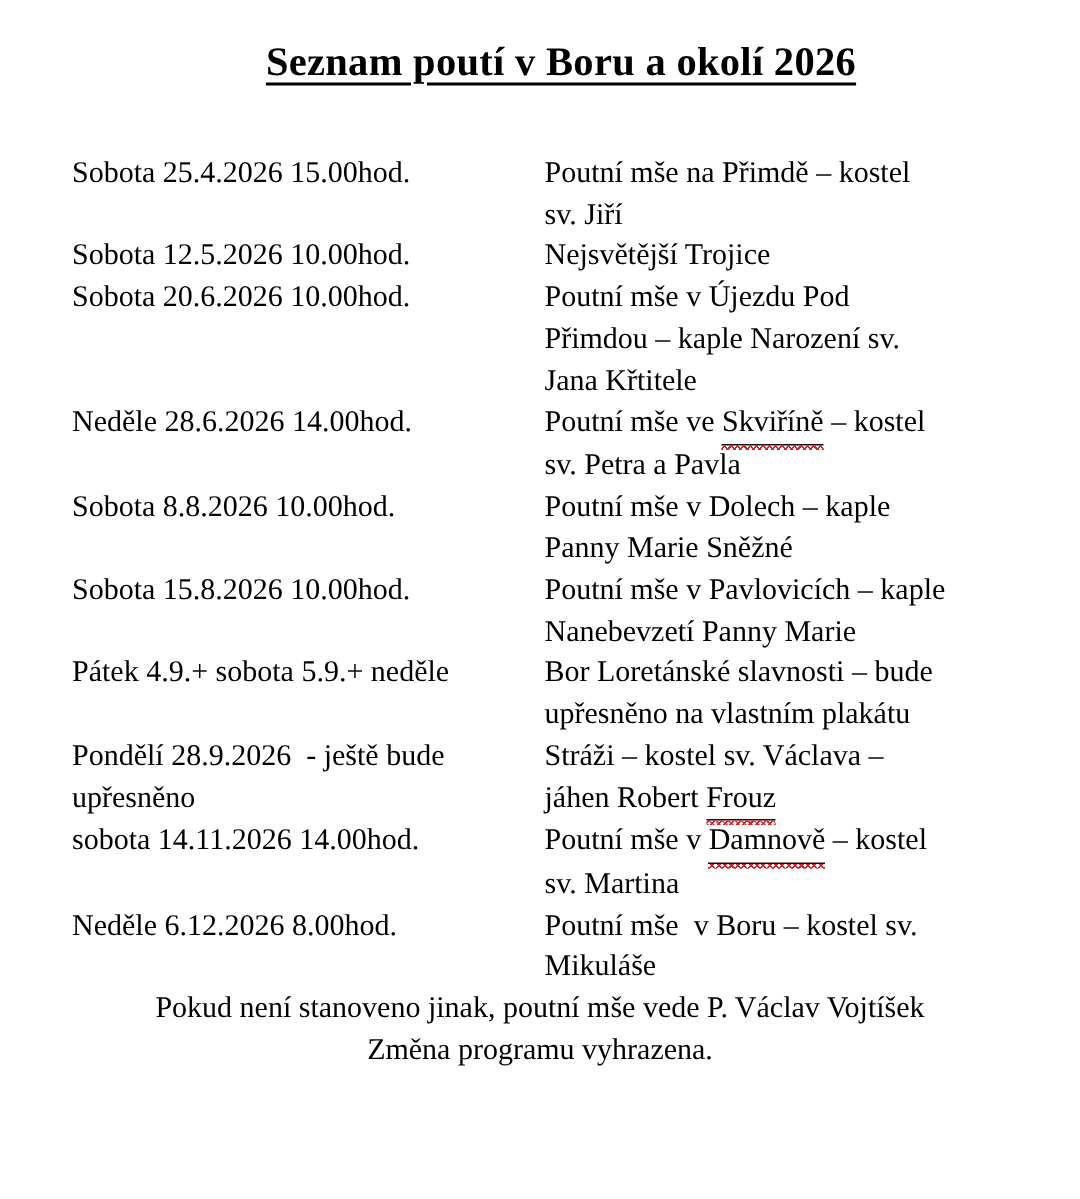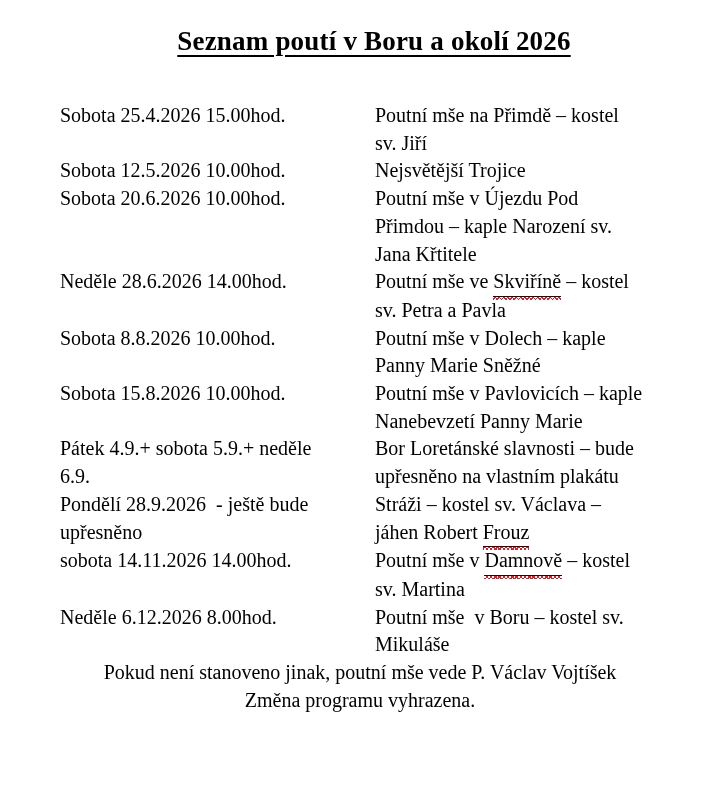--- a/index.html
+++ b/index.html
@@ -34,21 +34,21 @@
   }
   .title span{
     text-decoration:underline;
     text-decoration-thickness:2px;
     text-underline-offset:5px;
   }
   .schedule{
     margin-top:46px;
     padding-left:48px;
   }
-  .row{display:flex;align-items:flex-start;justify-content:flex-end;}
+  .row{display:flex;align-items:flex-start;}
   .cell{flex:none;}
   .cell.date{width:315px;}
   .cell.desc{width:345px;}
   .line{white-space:pre;}
   .flagged{
     position:relative;
     display:inline-block;
     border-bottom:1px solid var(--flagline);
   }
   .flagged::after{
@@ -125,21 +125,20 @@
           <div class="line">Sobota 15.8.2026 10.00hod.</div>
         </div>
         <div class="cell desc">
           <div class="line"><span>Poutní mše v Pavlovicích – kaple</span></div>
           <div class="line"><span>Nanebevzetí Panny Marie</span></div>
         </div>
       </div>
       <div class="row">
         <div class="cell date">
           <div class="line">Pátek 4.9.+ sobota 5.9.+ neděle</div>
-          <div class="line">6.9.</div>
         </div>
         <div class="cell desc">
           <div class="line"><span>Bor Loretánské slavnosti – bude</span></div>
           <div class="line"><span>upřesněno na vlastním plakátu</span></div>
         </div>
       </div>
       <div class="row">
         <div class="cell date">
           <div class="line">Pondělí 28.9.2026  - ještě bude</div>
           <div class="line">upřesněno</div>

